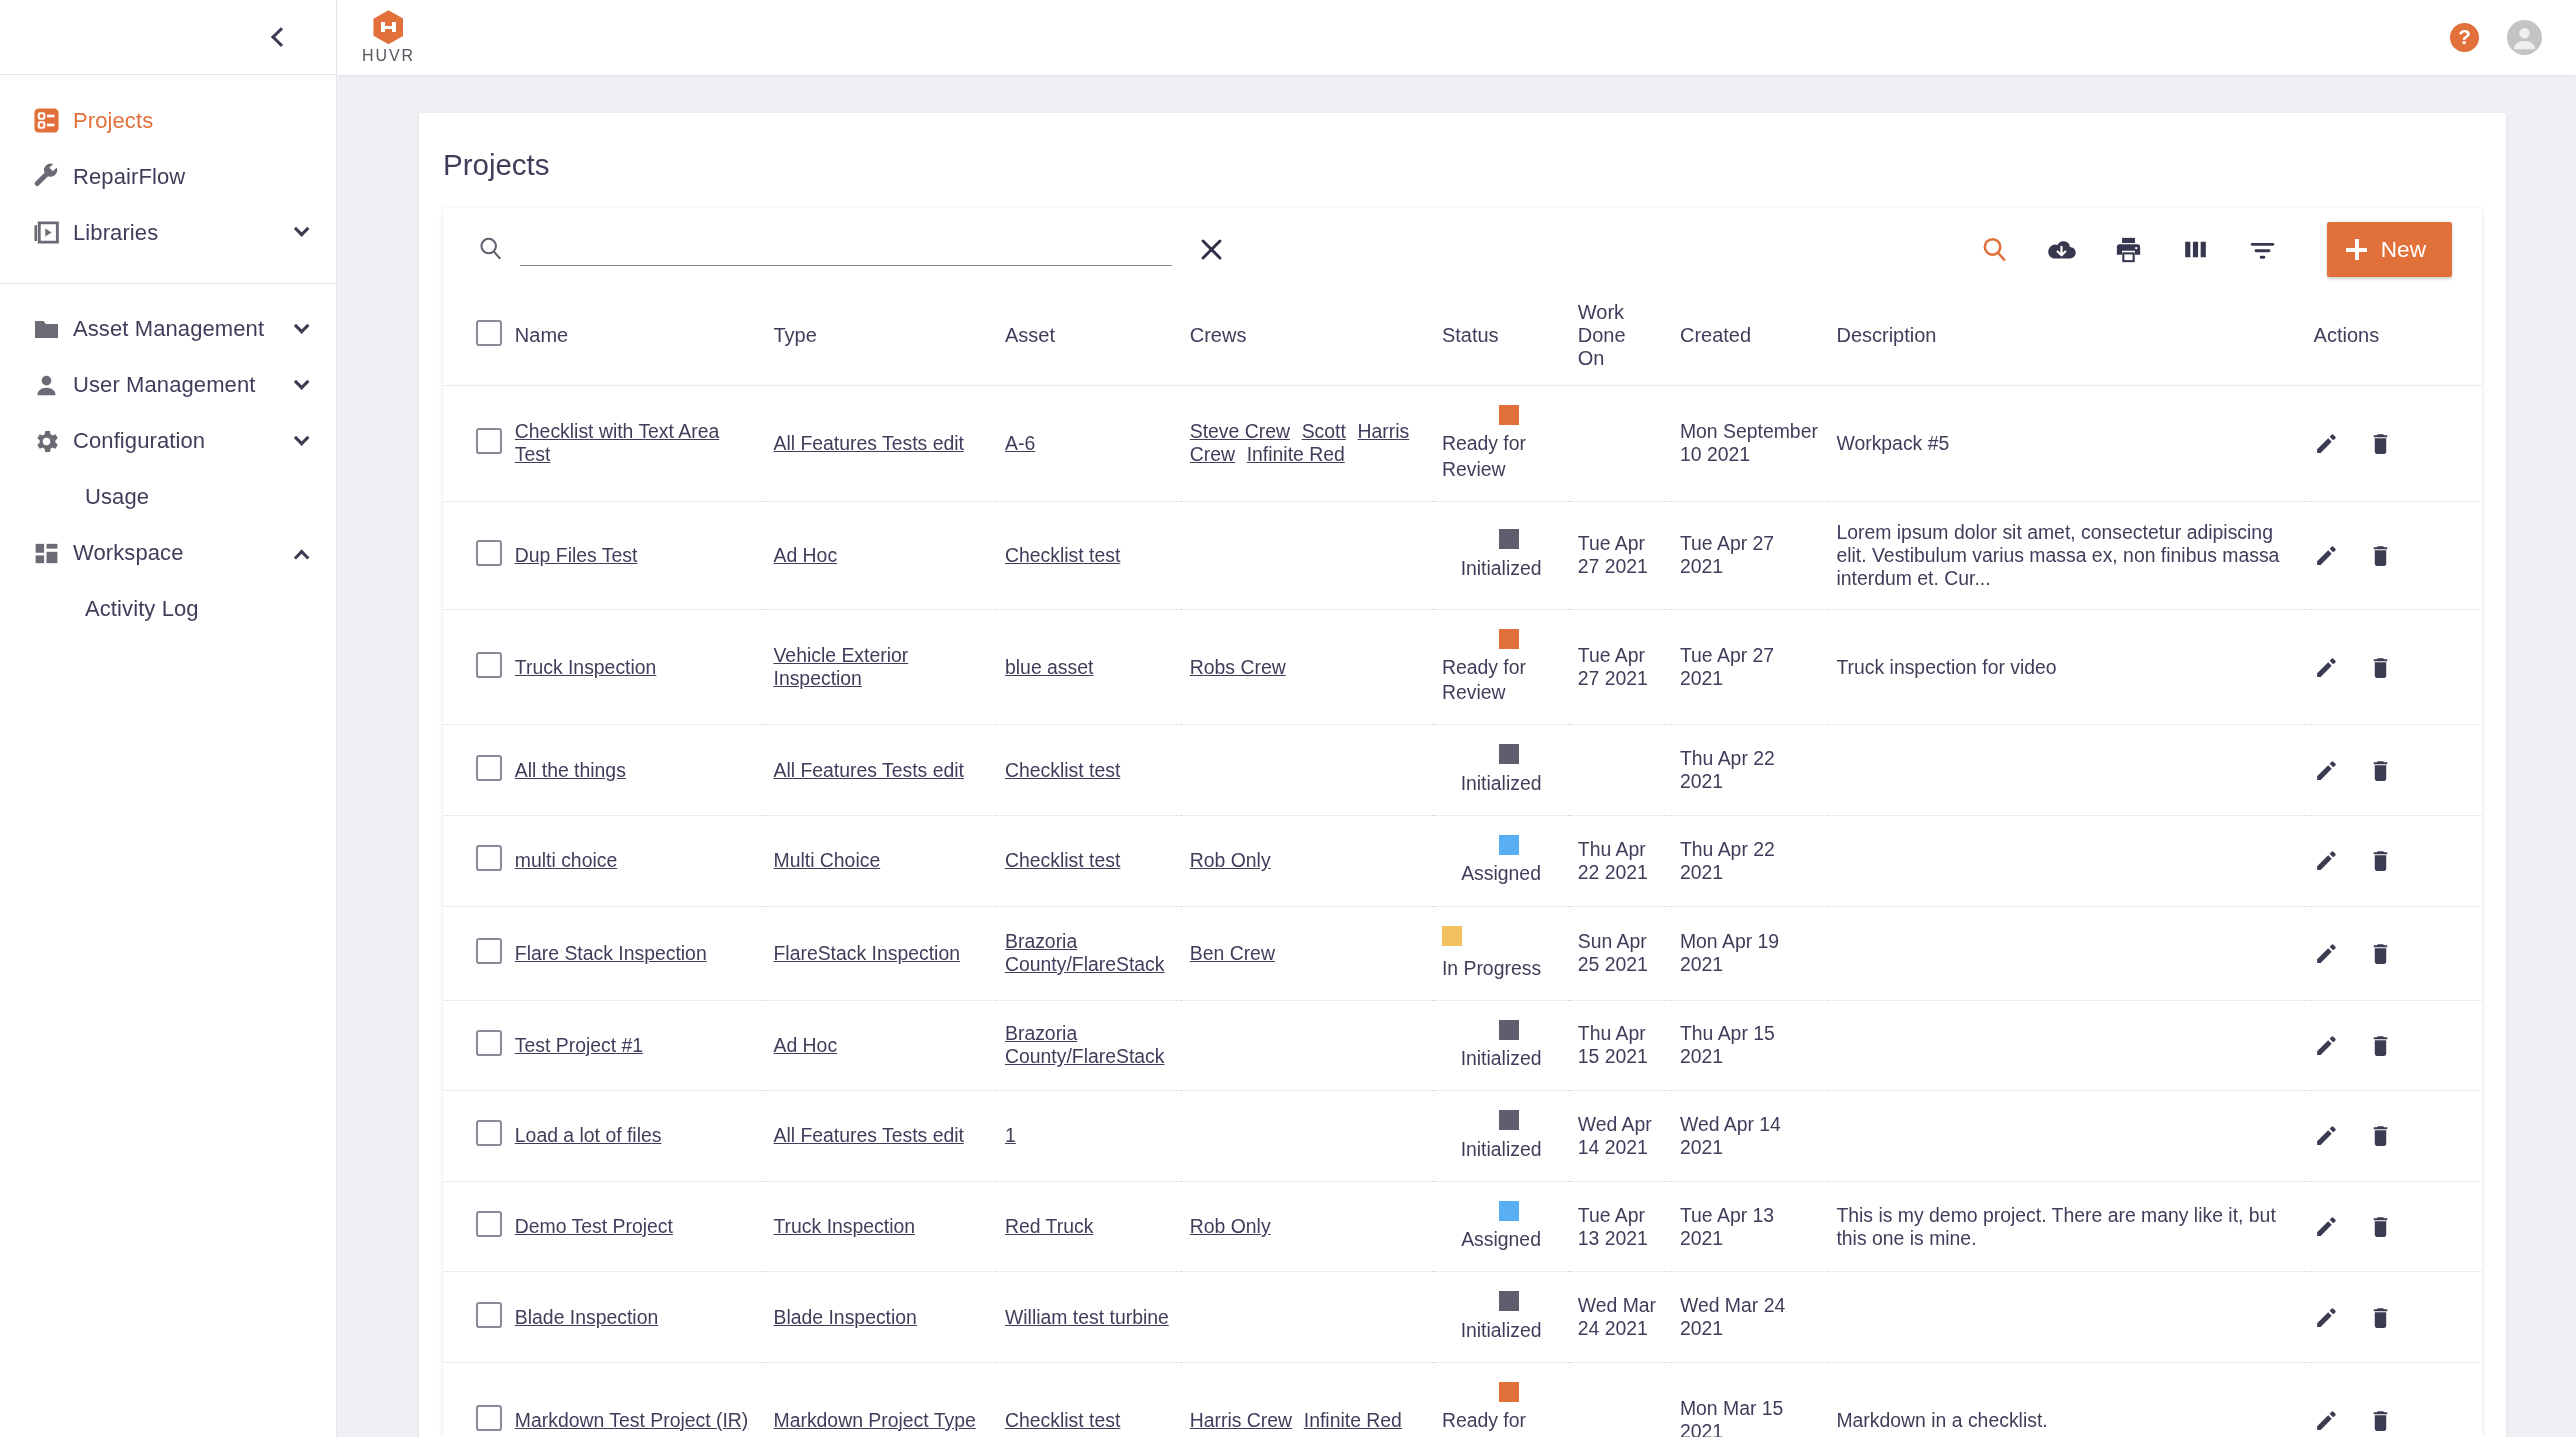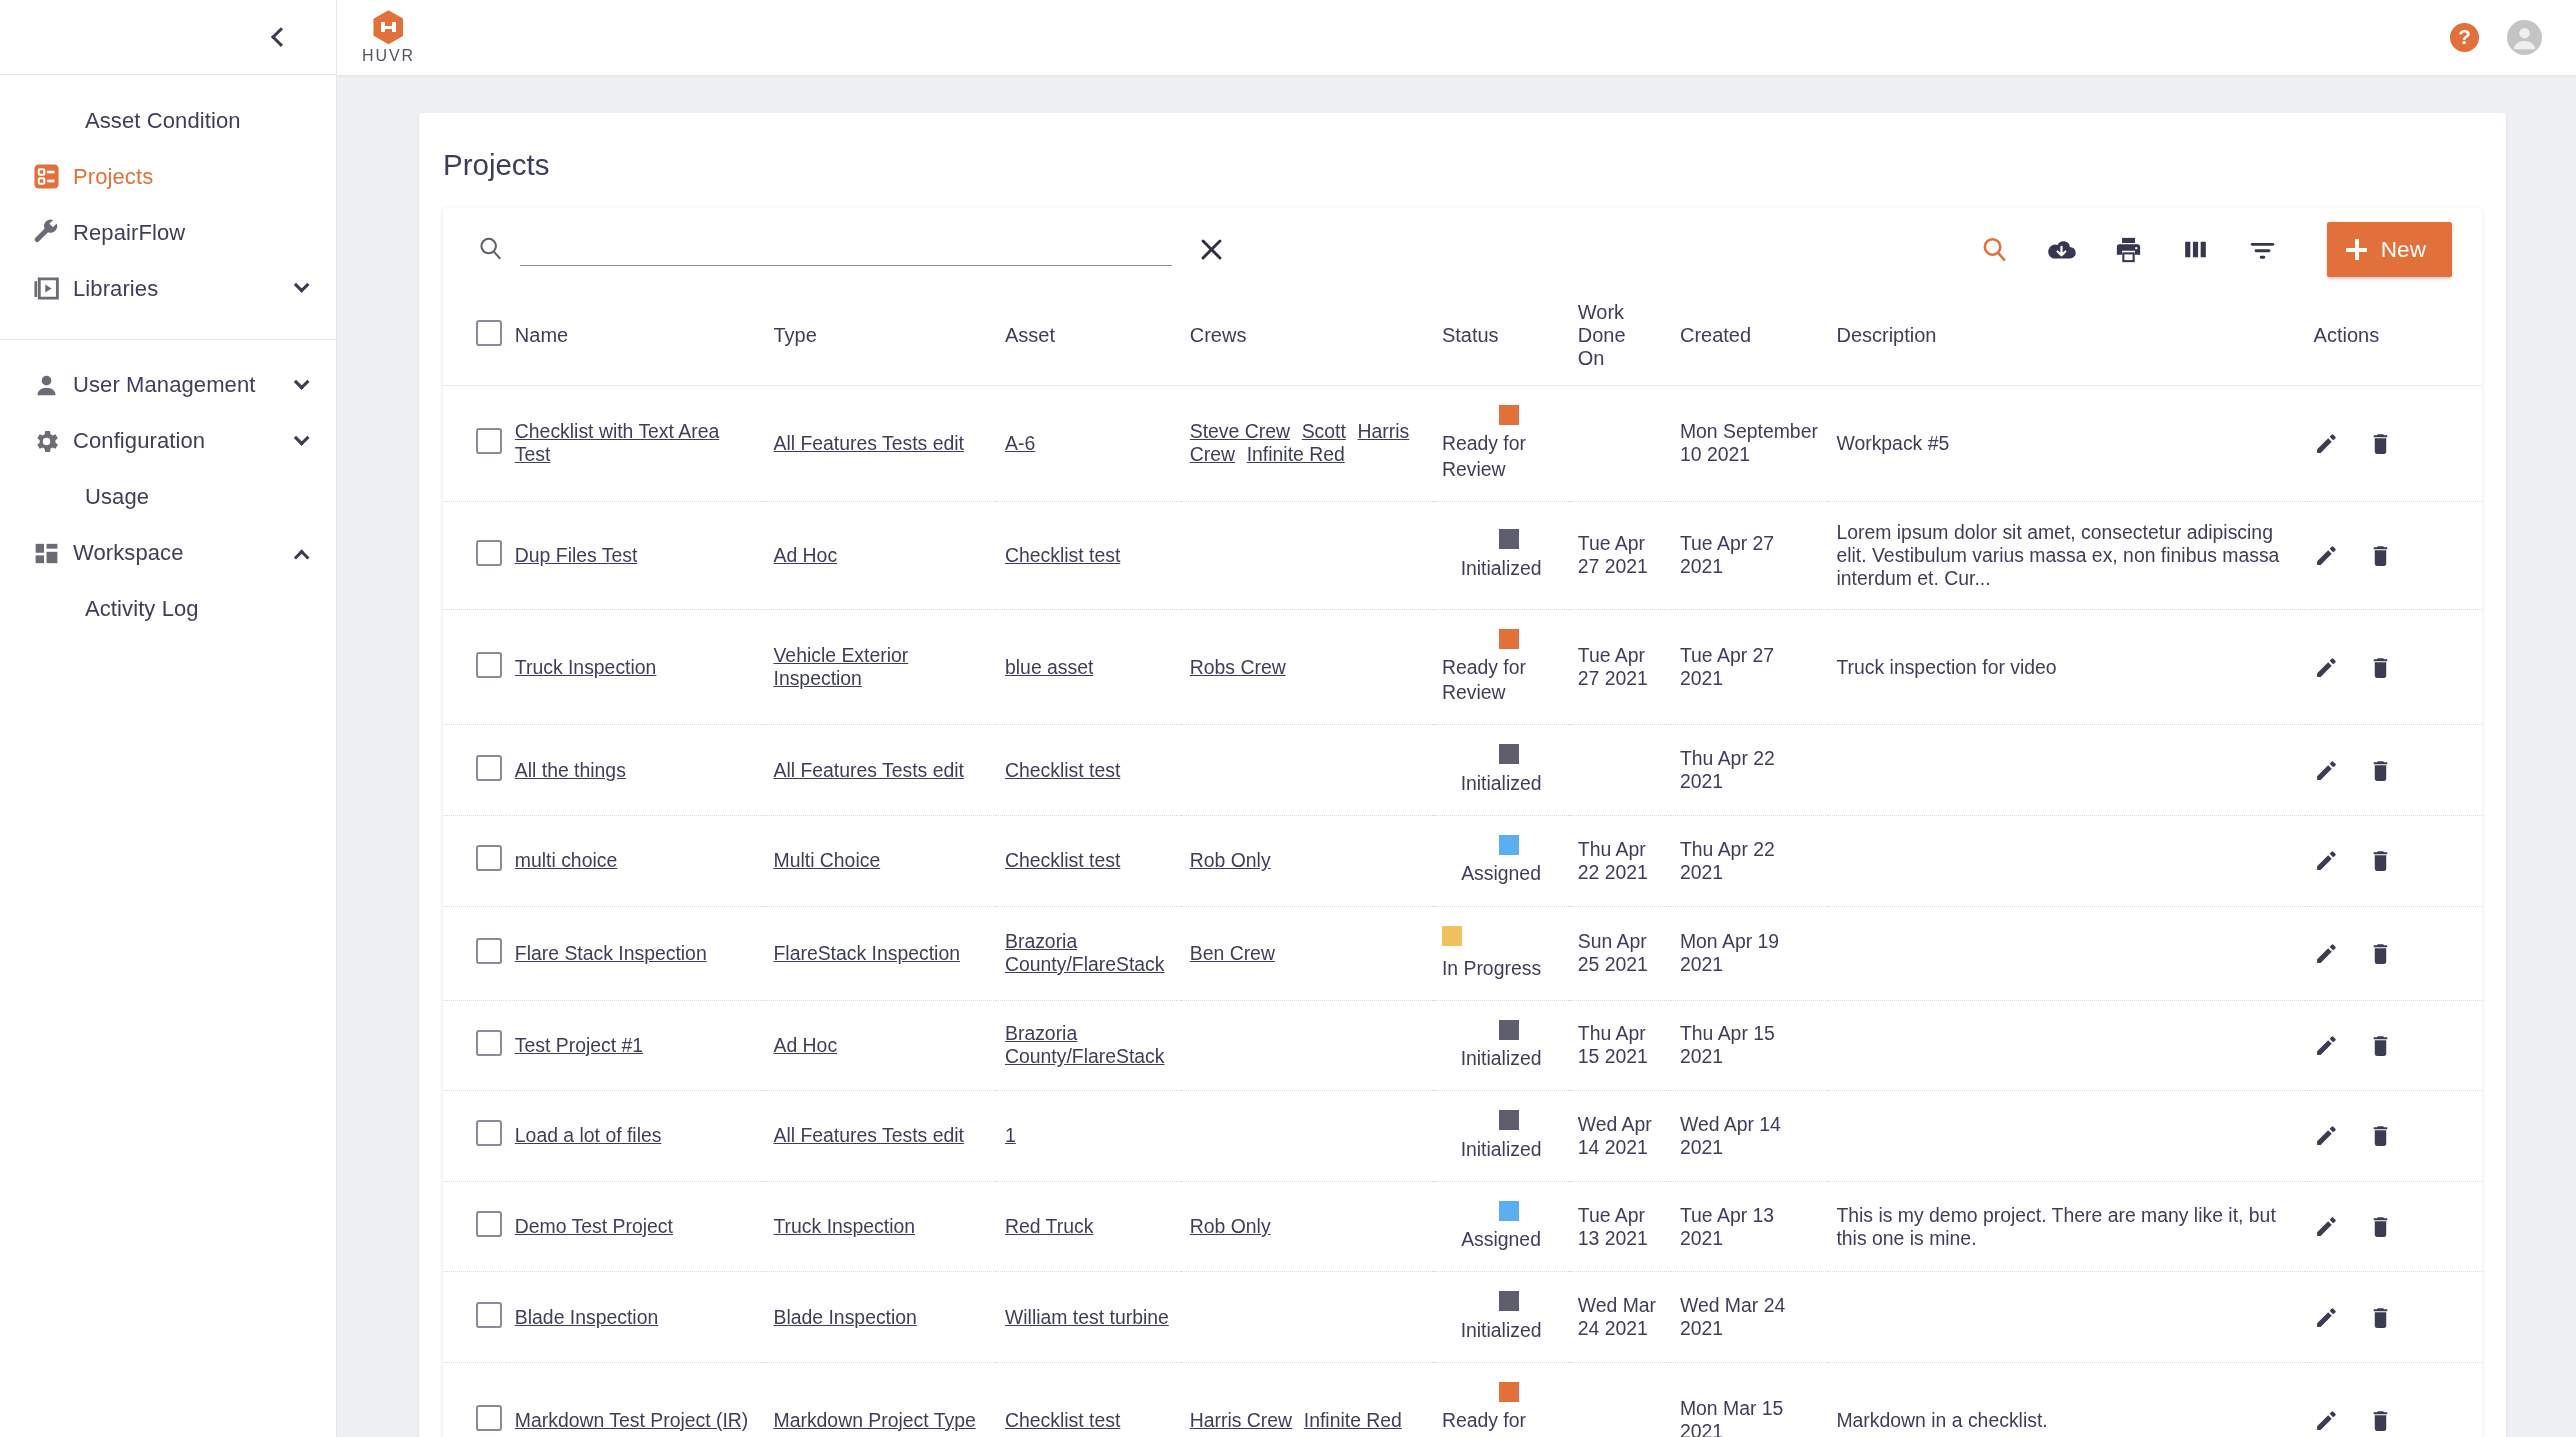--- a/index.html
+++ b/index.html
@@ -163,23 +163,20 @@
 
 <div class="app">
 
   <aside class="sidebar">
     <div class="sidebar-top">
       <div class="collapse-btn">
         <span class="chev-left"></span>
       </div>
     </div>
     <nav class="nav-group" id="nav1">
-        <div class="nav-item nav-sub">
-          <span class="nav-label">Asset Condition</span>
-        </div>
         <div class="nav-item active">
           <span class="nav-icon">
             <svg width="29" height="29" viewBox="0 0 24 24">
               <rect x="2" y="2" width="20" height="20" rx="3.5" fill="#e2703a"></rect>
               <rect x="5.6" y="6" width="4.6" height="4.6" rx="1" fill="none" stroke="#fff" stroke-width="1.7"></rect>
               <rect x="5.6" y="13.4" width="4.6" height="4.6" rx="1" fill="none" stroke="#fff" stroke-width="1.7"></rect>
               <rect x="12.4" y="7.2" width="6.2" height="2.2" fill="#fff"></rect>
               <rect x="12.4" y="14.6" width="6.2" height="2.2" fill="#fff"></rect>
             </svg>
           </span>
@@ -202,20 +199,31 @@
             </svg>
           </span>
           <span class="nav-label">Libraries</span>
           <span class="nav-caret">
             <span class="caret-d"></span>
           </span>
         </div>
       </nav>
     <div class="nav-divider"></div>
     <nav class="nav-group" id="nav2">
+        <div class="nav-item">
+          <span class="nav-icon">
+            <svg width="29" height="29" viewBox="0 0 24 24" fill="#6b6b76">
+              <path d="M2.5 5h7l2 2.4h10V19h-19z"></path>
+            </svg>
+          </span>
+          <span class="nav-label">Asset Management</span>
+          <span class="nav-caret">
+            <span class="caret-d"></span>
+          </span>
+        </div>
         <div class="nav-item">
           <span class="nav-icon">
             <svg width="29" height="29" viewBox="0 0 24 24" fill="#6b6b76">
               <circle cx="12" cy="8" r="4"></circle>
               <path d="M4.5 20c0-3.8 3.4-6.1 7.5-6.1s7.5 2.3 7.5 6.1z"></path>
             </svg>
           </span>
           <span class="nav-label">User Management</span>
           <span class="nav-caret">
             <span class="caret-d"></span>

